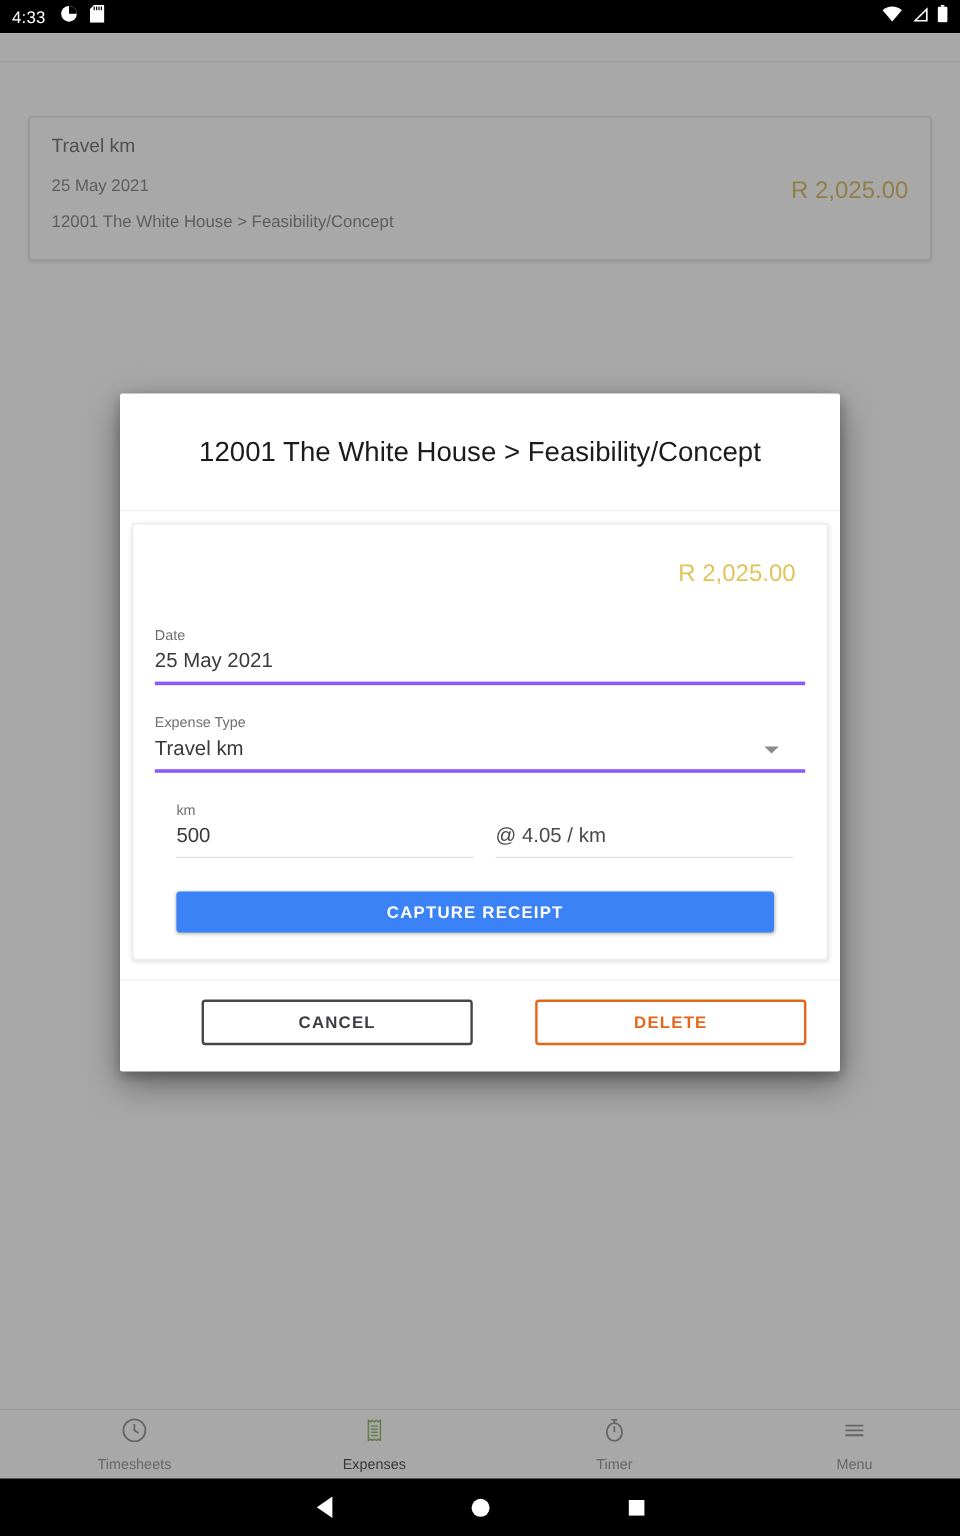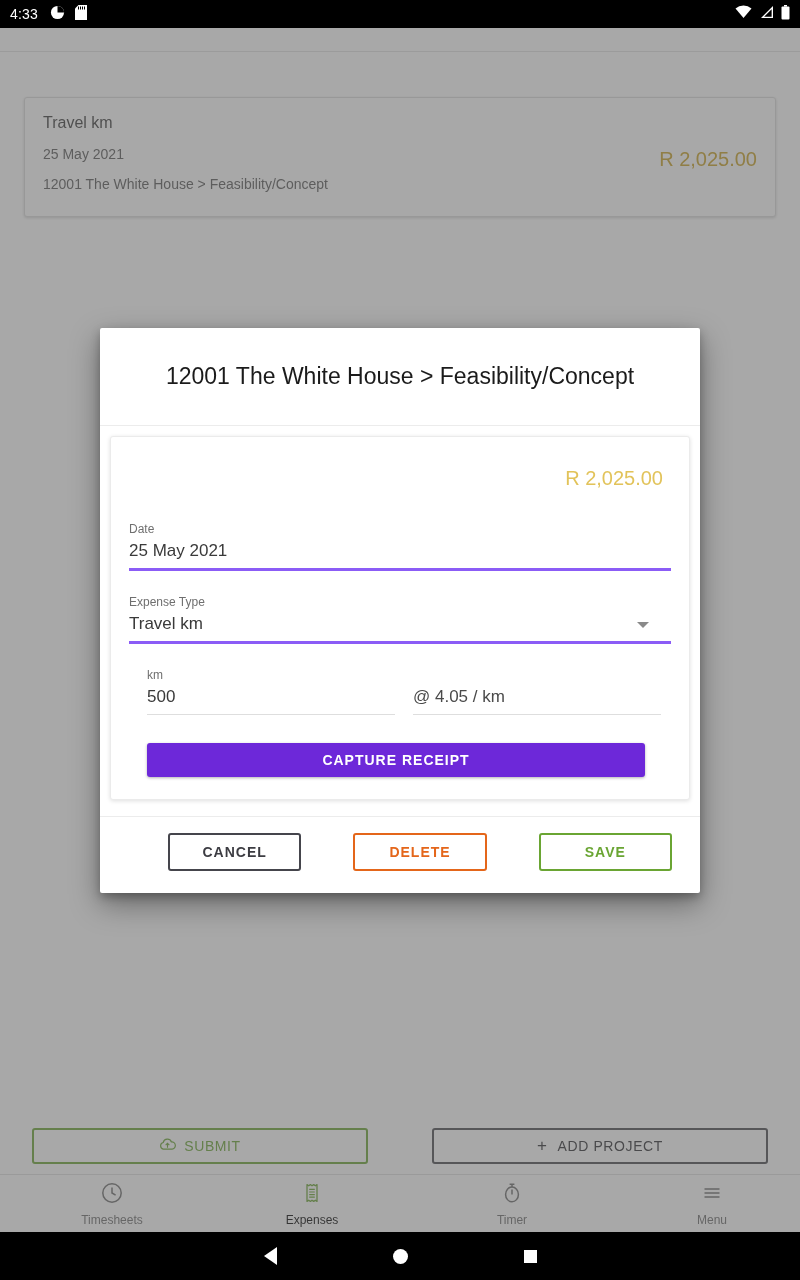--- a/index.html
+++ b/index.html
@@ -115,21 +115,21 @@
     border-right: 6px solid transparent; border-top: 6px solid #8a8a8a;
   }
   .field-block { padding: 16px 0 0 0; }
   .two-col { display: flex; gap: 18px; padding: 16px 10px 0 18px; }
   .col { flex: 1; }
   .col .field-underline { border-bottom: 1px solid #dedede; padding-bottom: 7px; }
   .rate-text { font-size: 17px; color: #4a4a4a; padding-top: 19px; }
 
   .capture-btn {
     margin: 28px 26px 0 18px;
-    height: 34px; background: #6d28d9; border-radius: 3px;
+    height: 34px; background: #3b82f6; border-radius: 3px;
     display: flex; align-items: center; justify-content: center;
     color: #ffffff; font-size: 14px; letter-spacing: 1px; font-weight: bold;
     box-shadow: 0 1px 3px rgba(0,0,0,.3);
   }
 
   .dialog-actions {
     border-top: 1px solid #ececec;
     display: flex; align-items: center; gap: 12px;
     padding: 16px 28px 22px 28px;
   }
@@ -203,35 +203,20 @@
 
     <div class="list-area">
       <div class="expense-card">
         <div class="ec-type">Travel km</div>
         <div class="ec-date">25 May 2021</div>
         <div class="ec-project">12001 The White House &gt; Feasibility/Concept</div>
         <div class="ec-amount">R 2,025.00</div>
       </div>
     </div>
 
-    <div class="action-bar">
-      <div class="btn-outline btn-submit">
-        <span>
-          <svg width="17" height="14" viewBox="0 0 20 16">
-            <path d="M5 14 A4 4 0 0 1 5 6.2 A5 5 0 0 1 14.6 5.6 A3.6 3.6 0 0 1 15.4 14 Z" fill="none" stroke="#6aa533" stroke-width="1.4"></path>
-            <path d="M10 12.4 L10 7.4 M7.8 9.4 L10 7.2 L12.2 9.4" fill="none" stroke="#6aa533" stroke-width="1.3"></path>
-          </svg>
-        </span>
-        <span>SUBMIT</span>
-      </div>
-      <div class="btn-outline btn-addproject">
-        <span class="plus-sign">+</span>
-        <span>ADD PROJECT</span>
-      </div>
-    </div>
 
     <div class="bottom-nav">
       <div class="nav-item">
         <span>
           <svg width="24" height="24" viewBox="0 0 24 24">
               <circle cx="12" cy="12" r="9.2" fill="none" stroke="#6d6d6d" stroke-width="1.5"></circle>
               <path d="M12 6.6 L12 12 L15.6 14.2" fill="none" stroke="#6d6d6d" stroke-width="1.5"></path>
             </svg>
         </span>
         <span class="nav-label">Timesheets</span>
@@ -315,23 +300,20 @@
       </div>
     </div>
 
     <div class="dialog-actions">
       <div class="dlg-btn dlg-cancel">
         <span>CANCEL</span>
       </div>
       <div class="dlg-btn dlg-delete">
         <span>DELETE</span>
       </div>
-      <div class="dlg-btn dlg-save">
-        <span>SAVE</span>
-      </div>
     </div>
   </div>
 
   <div class="android-nav">
     <div class="slot">
       <span class="nav-back"></span>
     </div>
     <div class="slot">
       <span class="nav-home"></span>
     </div>

